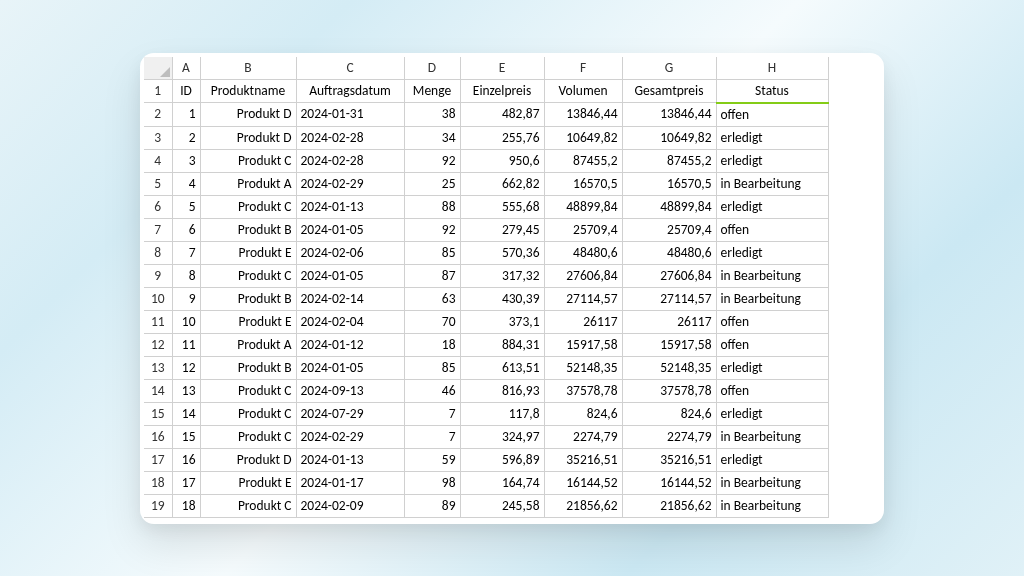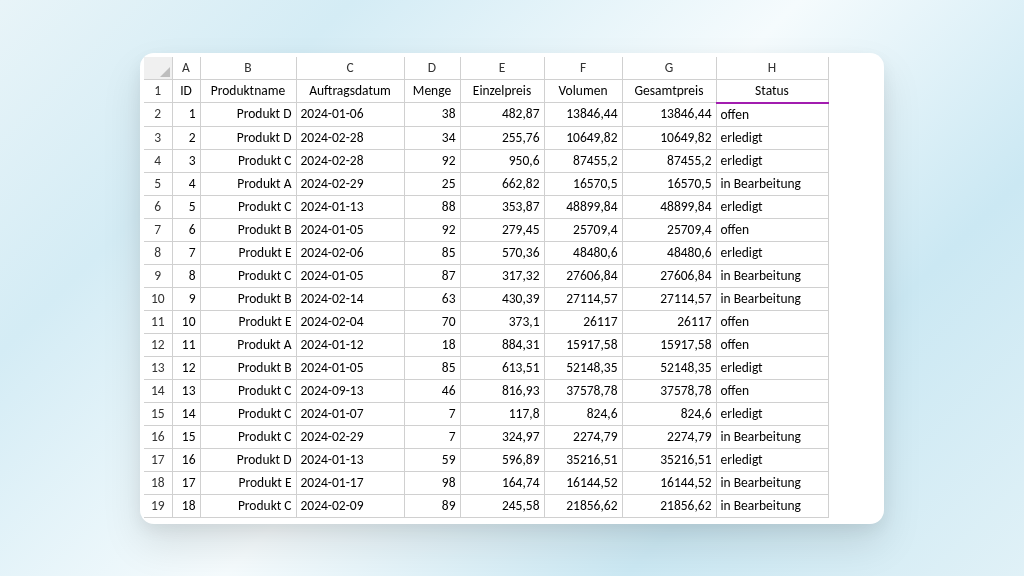--- a/index.html
+++ b/index.html
@@ -42,21 +42,21 @@
   th.colhdr, td.rowhdr {
     background: #fff;
     text-align: center;
     font-weight: normal;
     color: #333;
   }
   th.colhdr { border-top: none; }
   td.rowhdr { border-left: none; width: 28px; }
   tr.h1 td { font-weight: normal; text-align: center; }
   tr.h1 td.rowhdr { font-weight: normal; }
-  tr.h1 td.c-H { border-bottom: 2px solid #a21caf; }
+  tr.h1 td.c-H { border-bottom: 2px solid #84cc16; }
 
   .c-A { width: 28px; text-align: right; }
   .c-B { width: 96px; text-align: right; }
   .c-C { width: 108px; text-align: left; }
   .c-D { width: 56px; text-align: right; }
   .c-E { width: 84px; text-align: right; }
   .c-F { width: 78px; text-align: right; }
   .c-G { width: 94px; text-align: right; }
   .c-H { width: 112px; text-align: left; }
   tr.h1 .c-A, tr.h1 .c-B, tr.h1 .c-C, tr.h1 .c-D,
@@ -93,21 +93,21 @@
           <td class="c-D">Menge</td>
           <td class="c-E">Einzelpreis</td>
           <td class="c-F">Volumen</td>
           <td class="c-G">Gesamtpreis</td>
           <td class="c-H">Status</td>
         </tr>
         <tr>
           <td class="rowhdr">2</td>
           <td class="c-A">1</td>
           <td class="c-B">Produkt D</td>
-          <td class="c-C">2024-01-06</td>
+          <td class="c-C">2024-01-31</td>
           <td class="c-D">38</td>
           <td class="c-E">482,87</td>
           <td class="c-F">13846,44</td>
           <td class="c-G">13846,44</td>
           <td class="c-H">offen</td>
         </tr>
         <tr>
           <td class="rowhdr">3</td>
           <td class="c-A">2</td>
           <td class="c-B">Produkt D</td>
@@ -139,21 +139,21 @@
           <td class="c-F">16570,5</td>
           <td class="c-G">16570,5</td>
           <td class="c-H">in Bearbeitung</td>
         </tr>
         <tr>
           <td class="rowhdr">6</td>
           <td class="c-A">5</td>
           <td class="c-B">Produkt C</td>
           <td class="c-C">2024-01-13</td>
           <td class="c-D">88</td>
-          <td class="c-E">353,87</td>
+          <td class="c-E">555,68</td>
           <td class="c-F">48899,84</td>
           <td class="c-G">48899,84</td>
           <td class="c-H">erledigt</td>
         </tr>
         <tr>
           <td class="rowhdr">7</td>
           <td class="c-A">6</td>
           <td class="c-B">Produkt B</td>
           <td class="c-C">2024-01-05</td>
           <td class="c-D">92</td>
@@ -236,21 +236,21 @@
           <td class="c-D">46</td>
           <td class="c-E">816,93</td>
           <td class="c-F">37578,78</td>
           <td class="c-G">37578,78</td>
           <td class="c-H">offen</td>
         </tr>
         <tr>
           <td class="rowhdr">15</td>
           <td class="c-A">14</td>
           <td class="c-B">Produkt C</td>
-          <td class="c-C">2024-01-07</td>
+          <td class="c-C">2024-07-29</td>
           <td class="c-D">7</td>
           <td class="c-E">117,8</td>
           <td class="c-F">824,6</td>
           <td class="c-G">824,6</td>
           <td class="c-H">erledigt</td>
         </tr>
         <tr>
           <td class="rowhdr">16</td>
           <td class="c-A">15</td>
           <td class="c-B">Produkt C</td>

